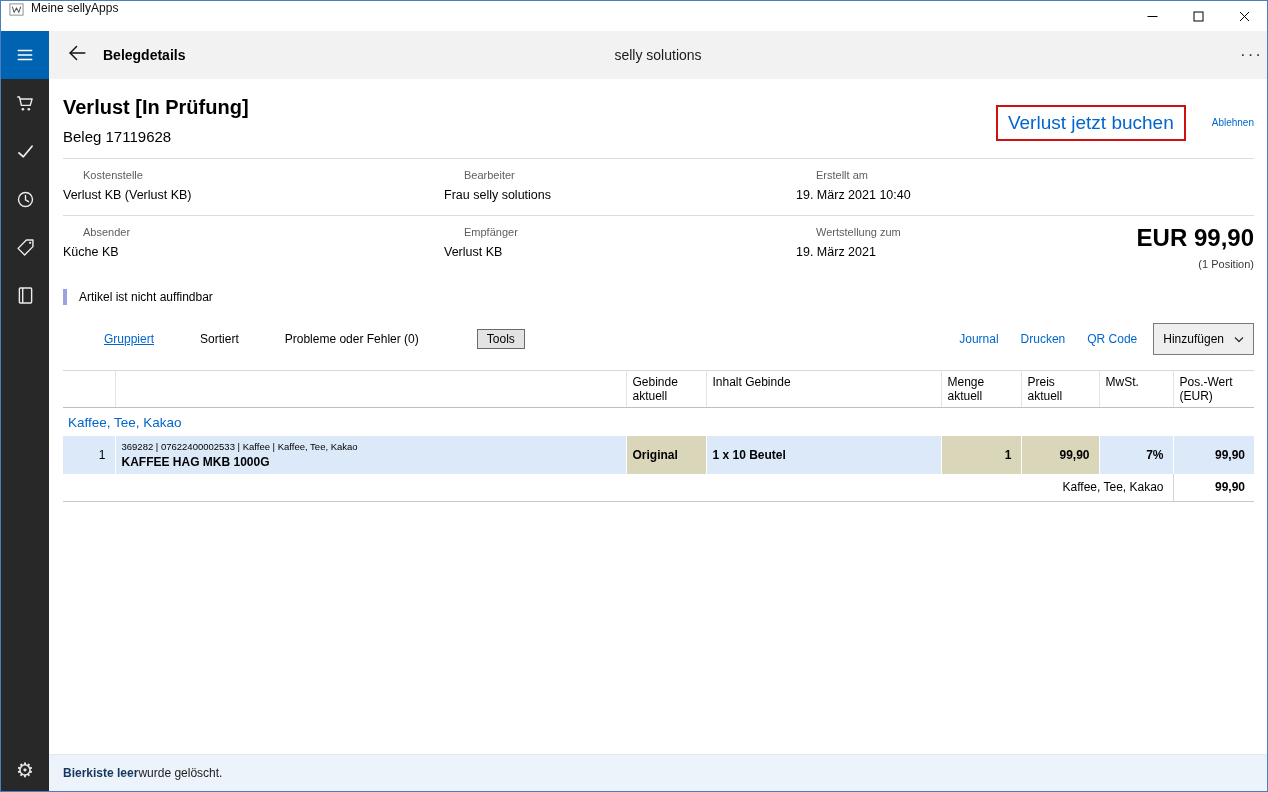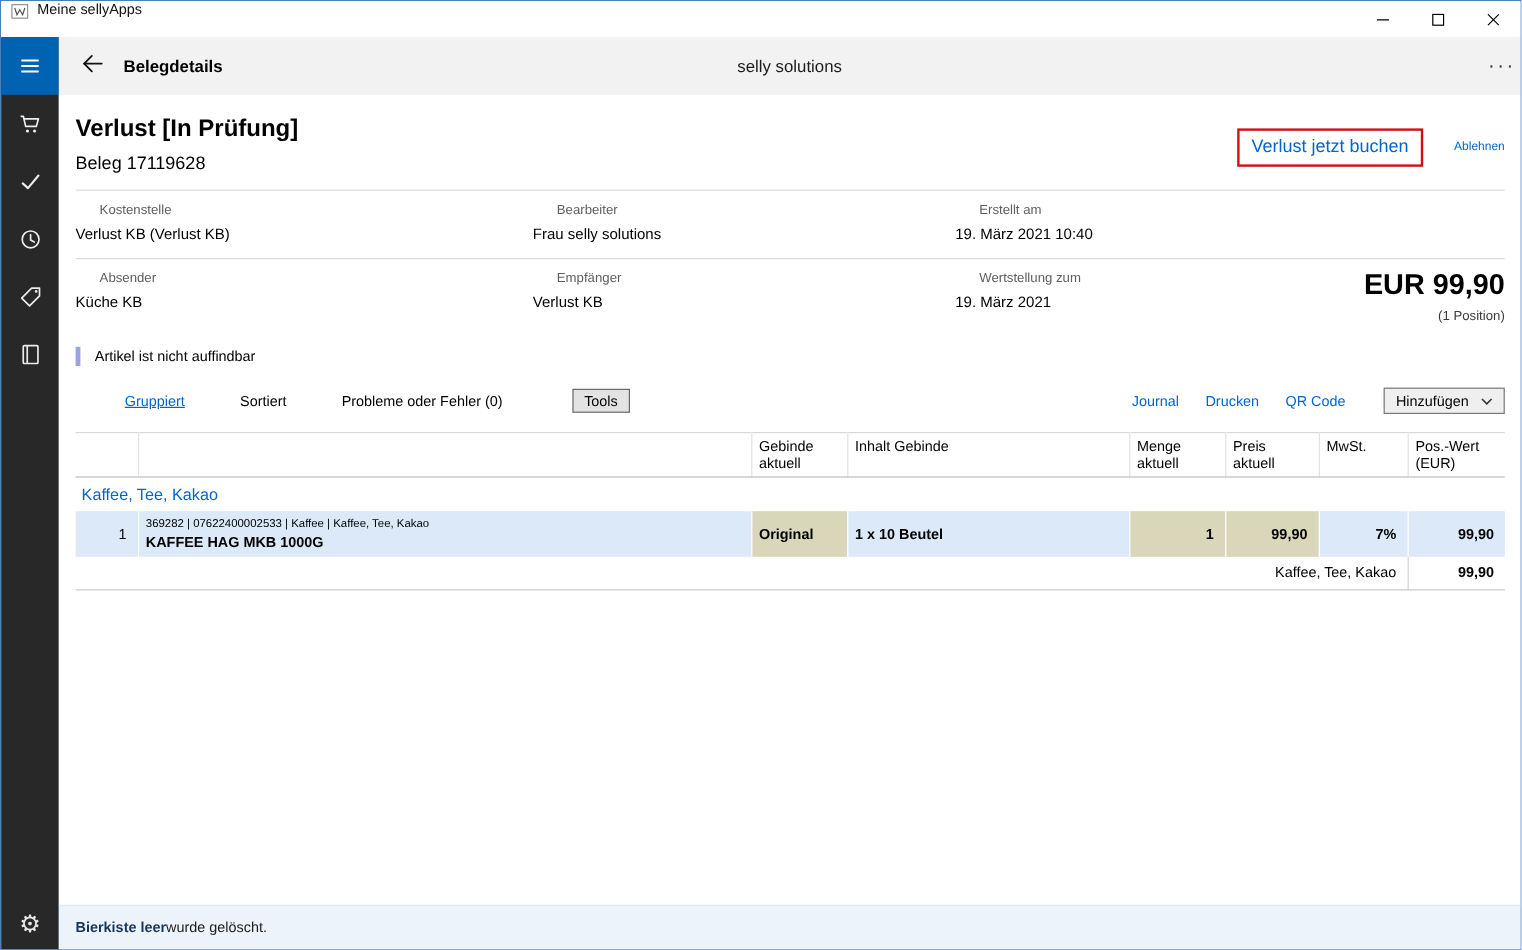--- a/index.html
+++ b/index.html
@@ -34,21 +34,21 @@
 
   
   .content { flex:1; background:#fff; padding:0 13px 0 14px; overflow:hidden; }
 
   .doc-top { display:flex; justify-content:space-between; padding-top:17px; }
   .doc-title { font-size:20px; font-weight:bold; }
   .doc-sub { font-size:15px; margin-top:9px; }
   .doc-actions { display:flex; align-items:center; margin-top:4px; }
   .link { color:#0066cc; cursor:pointer; }
   .book-box { border:2px solid #d01010; padding:5px 10px; }
-  .book-link { font-size:15px;text-align:right; }
+  .book-link { font-size:19px;text-align:right; }
   .reject-link { font-size:10px; margin-left:26px; }
 
   .fields-wrap { margin-top:13px; border-top:1px solid #dcdcdc; }
   .field-row { position:relative; display:flex; padding:10px 0 13px; }
   .field-row.first { border-bottom:1px solid #dcdcdc; }
   .fcol1 { width:381px; }
   .fcol2 { width:352px; }
   .fcol3 { flex:1; }
   .flabel { font-size:11px; color:#5e5e5e; margin-bottom:7px;padding-left:20px; }
   .fvalue { font-size:12.5px; }
@@ -65,21 +65,21 @@
   .searchbox { width:248px; height:22px; border:1px solid #8a8a8a; display:flex; align-items:center; background:#fff; }
   .searchbox input { flex:1; min-width:0; border:none; outline:none; font-size:11.5px; font-style:italic; padding:0 4px 0 6px; color:#333; font-family:inherit; background:transparent; }
   .searchbox input::placeholder { color:#737373; font-style:italic; }
   .search-icon { margin-right:5px; display:flex; }
   .tb-link { font-size:12px; margin-left:41px; }
   .grouped { text-decoration:underline; }
   .tb-text { font-size:12px; margin-left:46px; }
   .tools-btn { margin-left:58px; border:1px solid #6a6a6a; background:#e3e3e3; font-size:12px; padding:2px 9px; cursor:default; }
   .tb-right { margin-left:auto; display:flex; align-items:center; }
   .tb-right .link { font-size:12px; margin-left:22px; }
-  .add-btn { margin-left:32px; border:1px solid #7a7a7a; background:#efefef; font-size:12px; padding:3px 9px; display:flex; align-items:center; gap:10px; cursor:default; }
+  .add-btn { margin-left:16px; border:1px solid #7a7a7a; background:#efefef; font-size:12px; padding:8px 9px; display:flex; align-items:center; gap:10px; cursor:default; }
 
   
   .items-table { width:100%; border-collapse:collapse; margin-top:15px; table-layout:fixed; }
   .items-table th { font-weight:normal; font-size:12px; text-align:left; vertical-align:top; padding:4px 6px; height:36px;
                     border-top:1px solid #d9d9d9; border-bottom:1px solid #bfbfbf; border-right:1px solid #e3e3e3; }
   .items-table th:last-child { border-right:none; }
   .group-row td { color:#0066cc; font-size:13.5px; padding:7px 5px 6px; }
   .item-row td { font-size:12px; background:#dce9f8; height:38px; padding:2px 6px; border-right:1px solid #fff; vertical-align:middle; }
   .item-row td:last-child { border-right:none; }
   .cell-khaki { background:#d9d6ba !important; }

